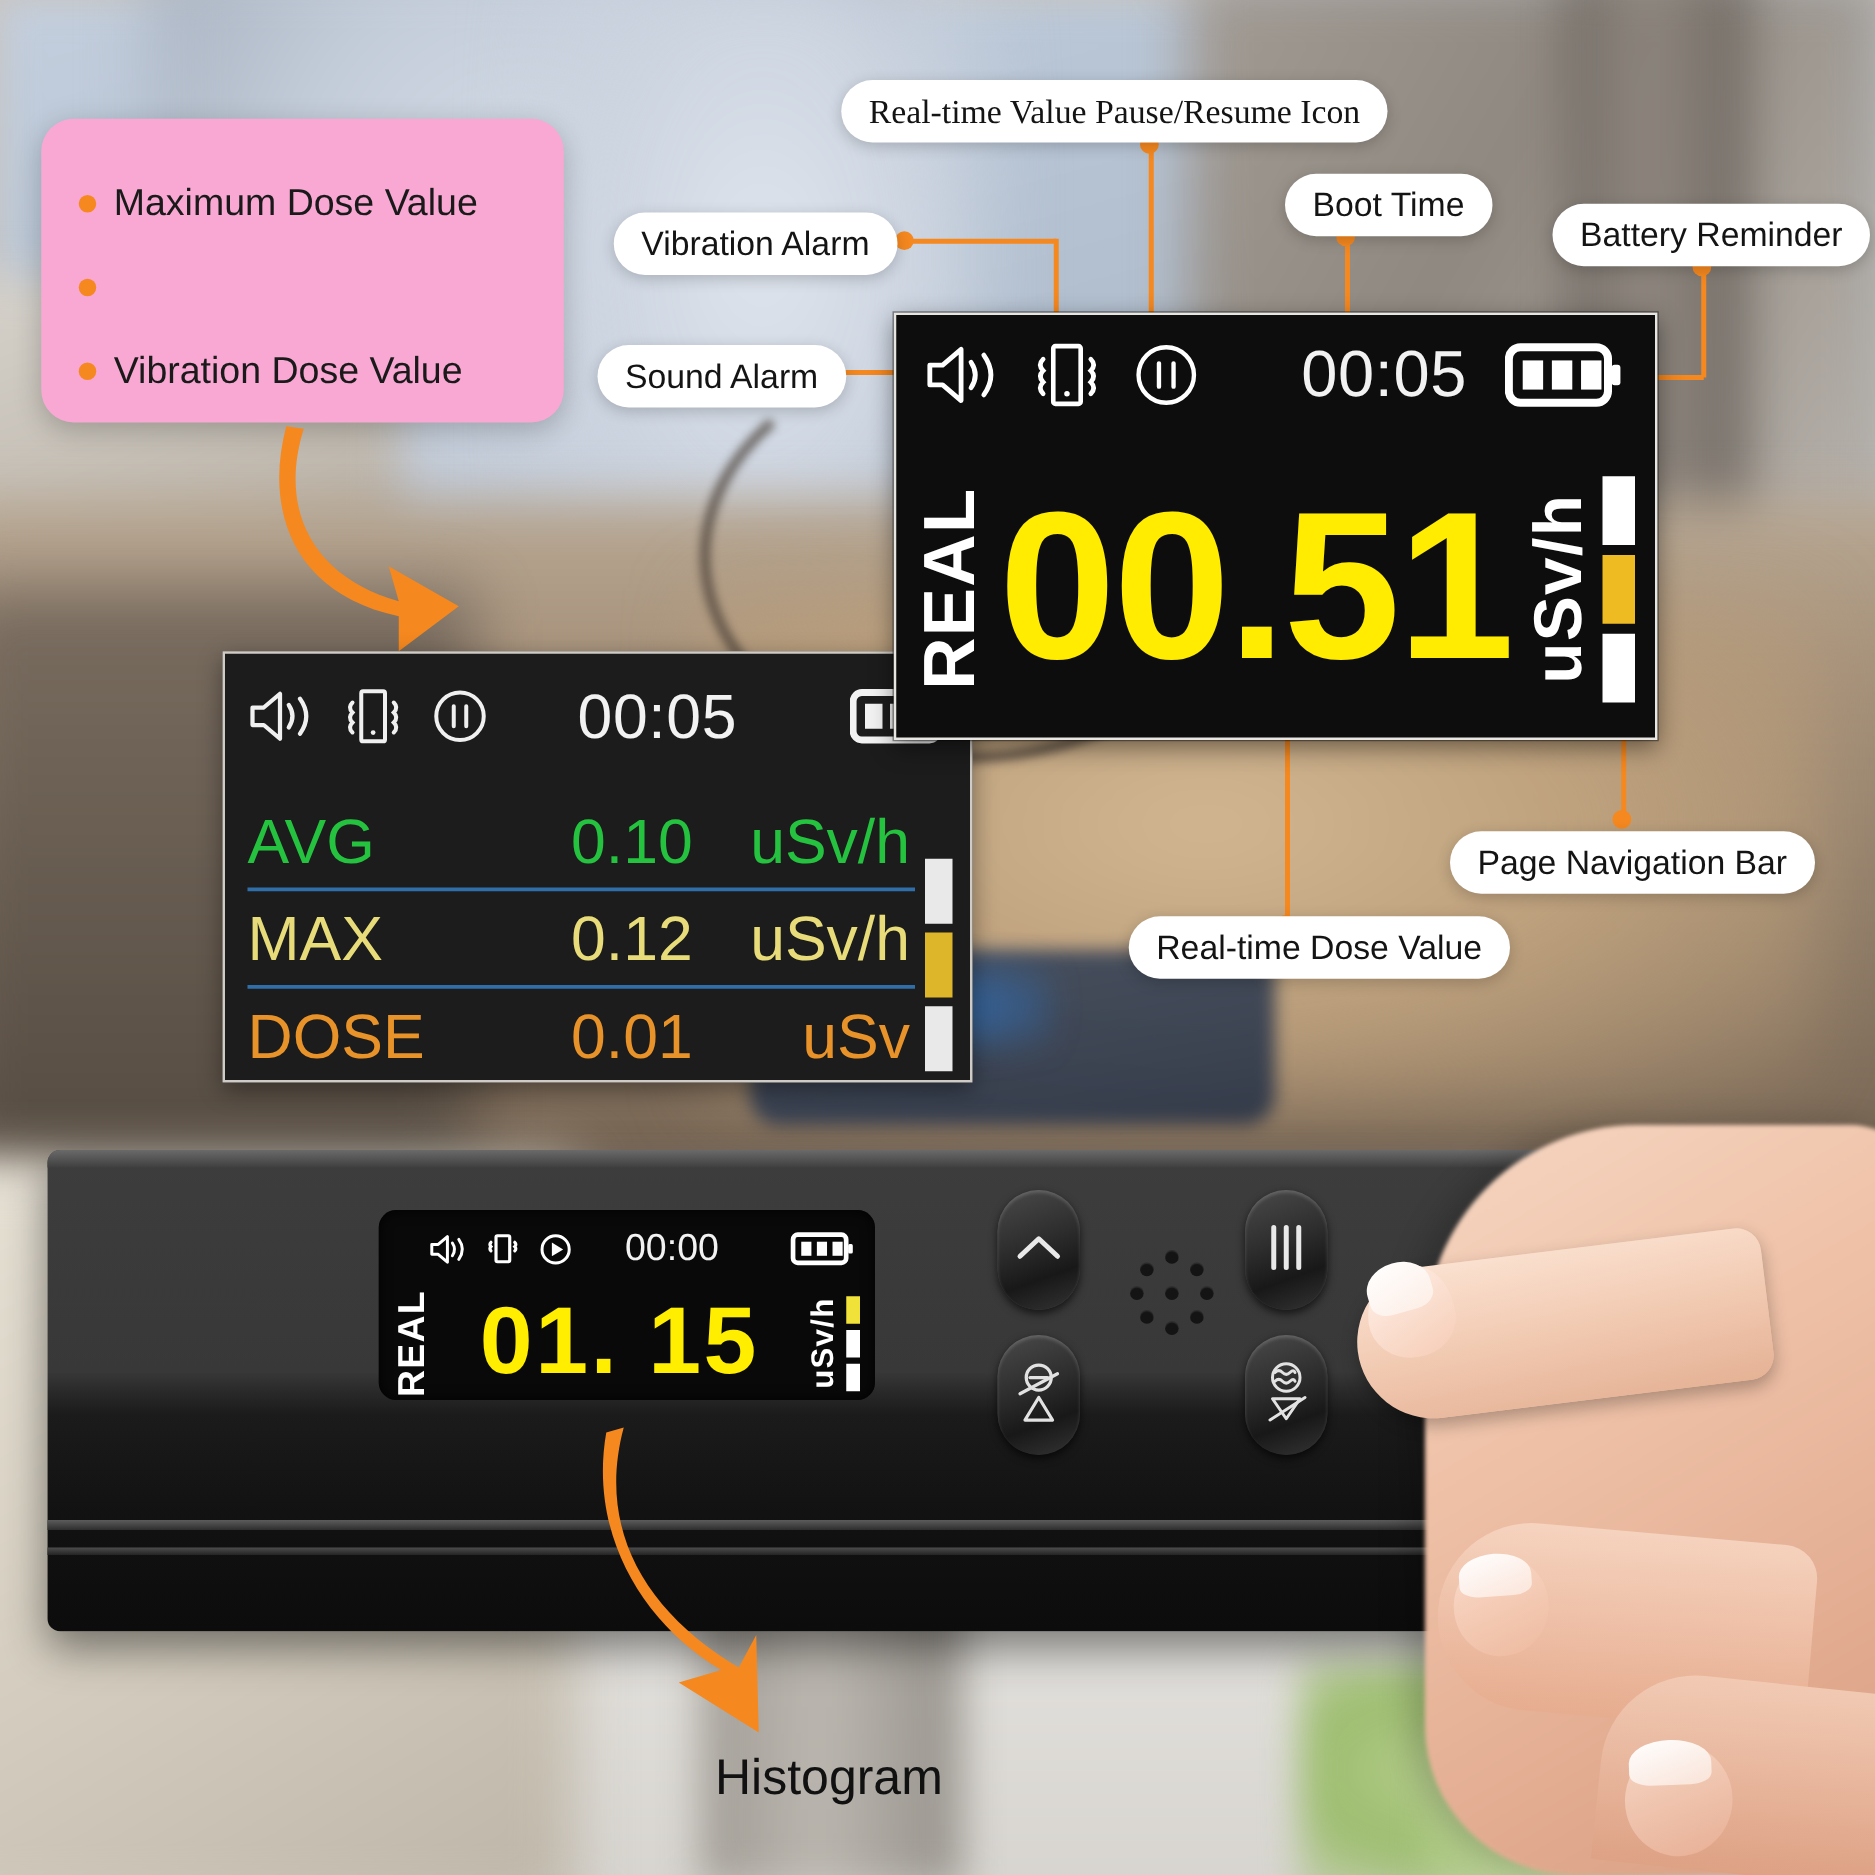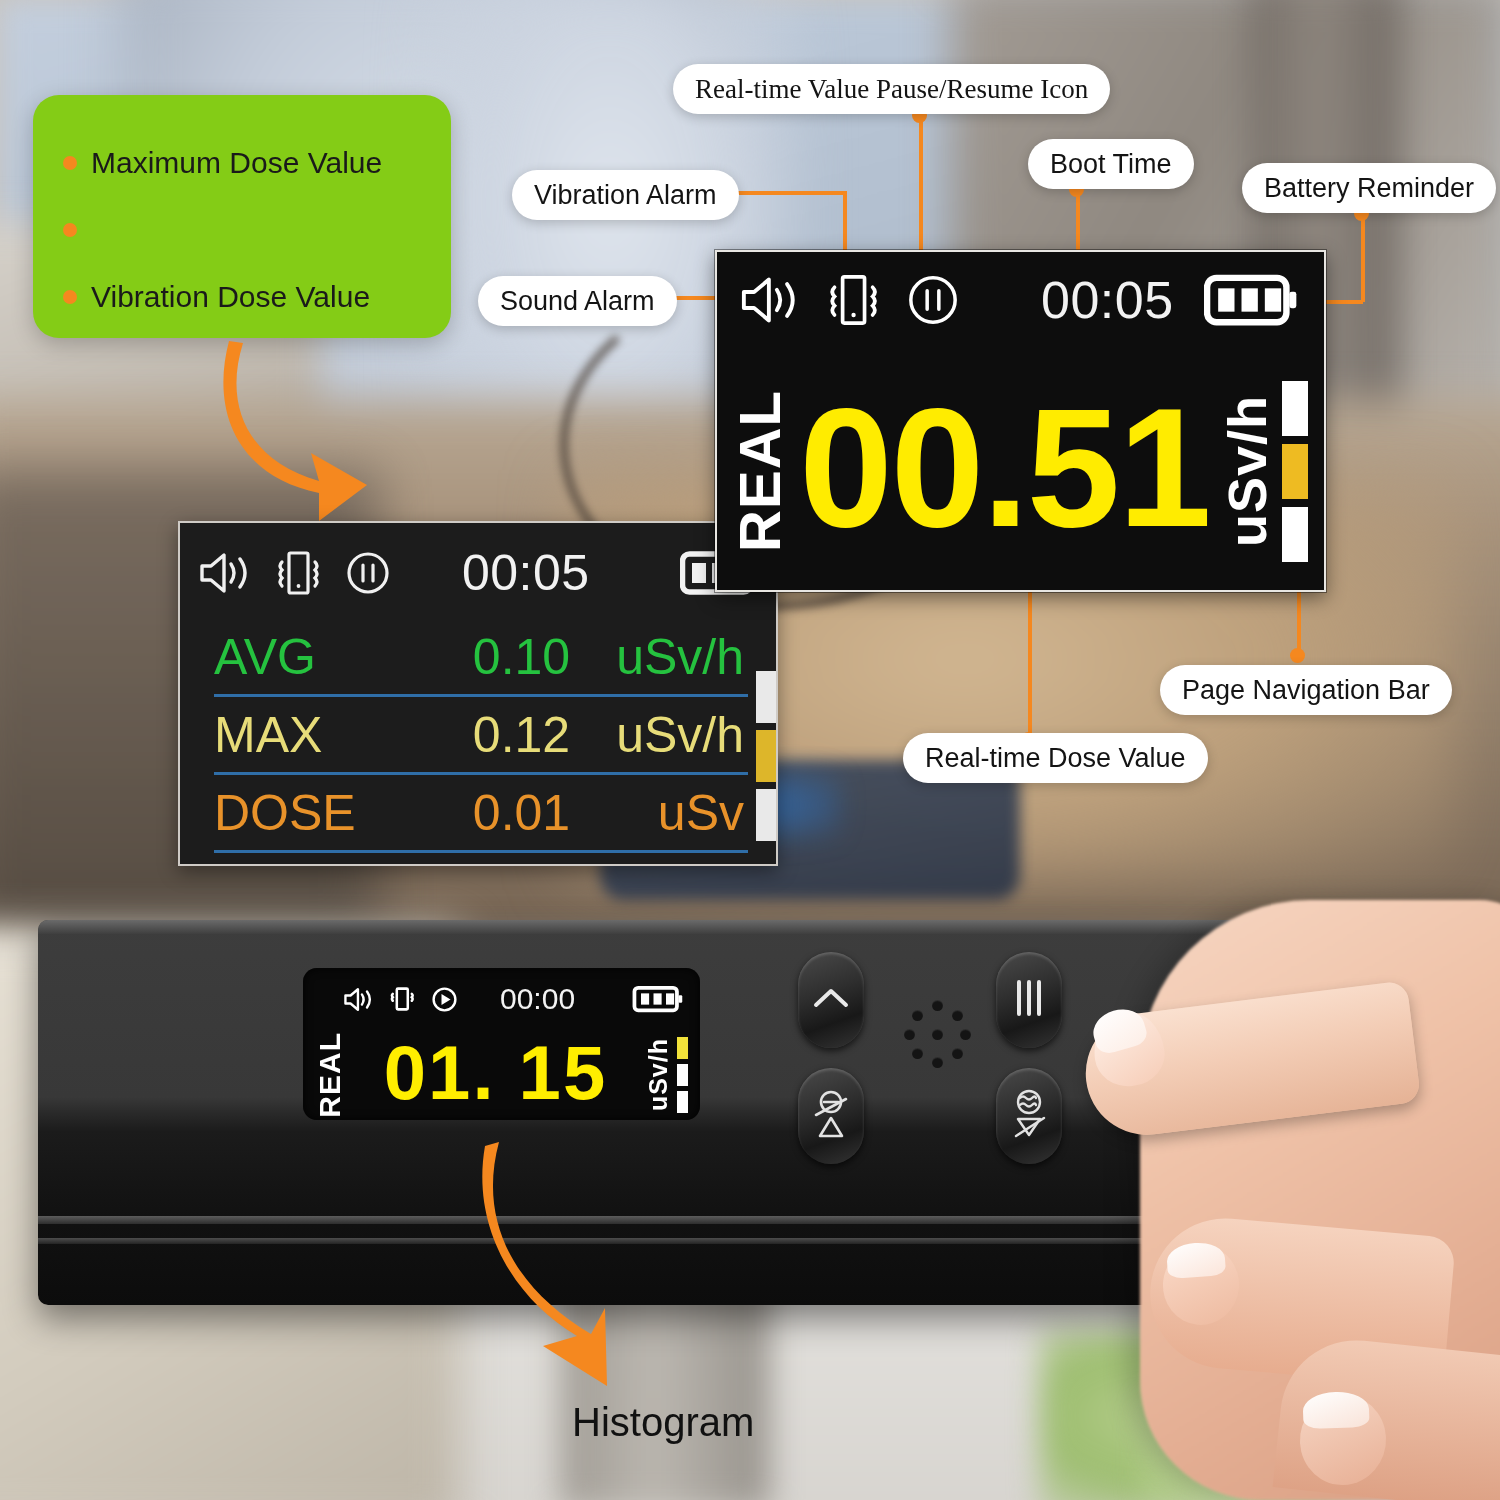--- a/index.html
+++ b/index.html
@@ -152,44 +152,43 @@
     left:178px; top:521px; width:600px; height:345px;
     background:#1c1c1c;
     border:2px solid #cfcbc6;
     box-shadow:0 6px 18px rgba(0,0,0,.4);
   }
   #statsDisplay .statusbar { height:100px; padding-left:18px; gap:20px; }
   #statsDisplay .boot-time { font-size:50px; margin-left:50px; }
   #statsDisplay .batt-wrap { margin-left:auto; margin-right:14px; }
 
   .stats-body {
-    position:absolute; left:0; top:96px; width:100%; height:245px;
+    position:absolute; left:0; top:112px; width:100%; height:245px;
     display:flex;
-    margin-left:16px;
   }
   .stats-rows { flex:1; padding:0 8px 0 18px; }
   .srow {
     height:78px; display:flex; align-items:center;
     border-bottom:3px solid #2f6ea8;
     font-size:50px;
   }
   .srow .k   { width:215px; }
   .srow .v   { width:185px; text-align:center; }
   .srow .u   { flex:1; text-align:right; padding-right:4px; }
   .srow.avg  { color:#25c23f; }
   .srow.max  { color:#e7dc79; }
   .srow.dose { color:#e8922a; }
 
   #statsDisplay .navbar { gap:7px; margin:52px 14px 0 0; }
   #statsDisplay .navbar i { display:block; width:22px; height:52px; }
 
   
   #infoCard {
     position:absolute; left:33px; top:95px; width:418px; height:243px;
-    background:#84cc16; border-radius:26px;
+    background:#f9a8d4; border-radius:26px;
     box-shadow:0 6px 22px rgba(0,0,0,.22);
     padding:34px 30px 0 30px;
   }
   #infoCard ul { list-style:none; }
   #infoCard li {
     display:flex; align-items:center; gap:14px;
     font-size:30px; color:#1a1a1a; height:67px;
   }
   #infoCard li .dot {
     width:14px; height:14px; border-radius:50%; background:#f5881f; flex:none;
@@ -536,21 +535,21 @@
 
 <div class="pill" style="left:673px; top:64px;font-family:Liberation Serif, serif;">
   <span>Real-time Value Pause/Resume Icon</span>
 </div>
 <div class="pill" style="left:1028px; top:139px;">
   <span>Boot Time</span>
 </div>
 <div class="pill" style="left:1242px; top:163px;">
   <span>Battery Reminder</span>
 </div>
-<div class="pill" style="left:512px; top:170px;">
+<div class="pill" style="left:491px; top:170px;">
   <span>Vibration Alarm</span>
 </div>
 <div class="pill" style="left:478px; top:276px;">
   <span>Sound Alarm</span>
 </div>
 <div class="pill" style="left:903px; top:733px;">
   <span>Real-time Dose Value</span>
 </div>
 <div class="pill" style="left:1160px; top:665px;">
   <span>Page Navigation Bar</span>

